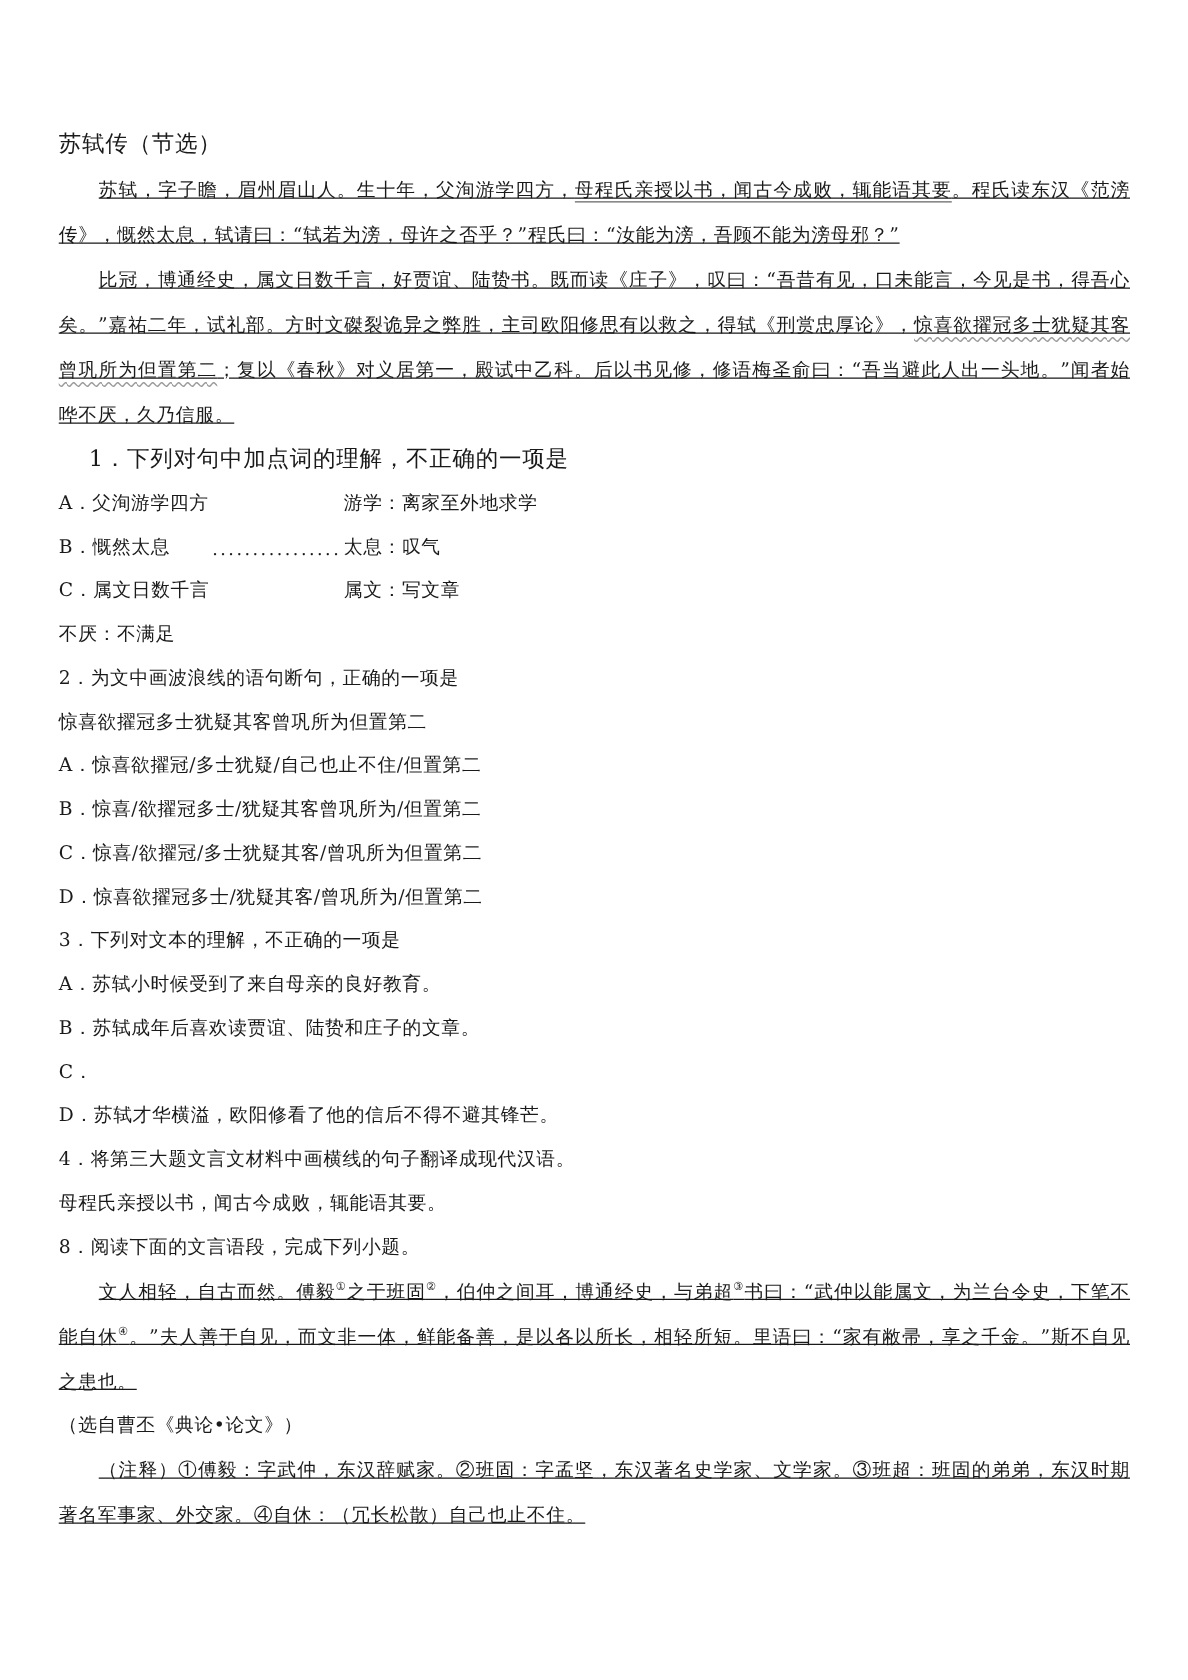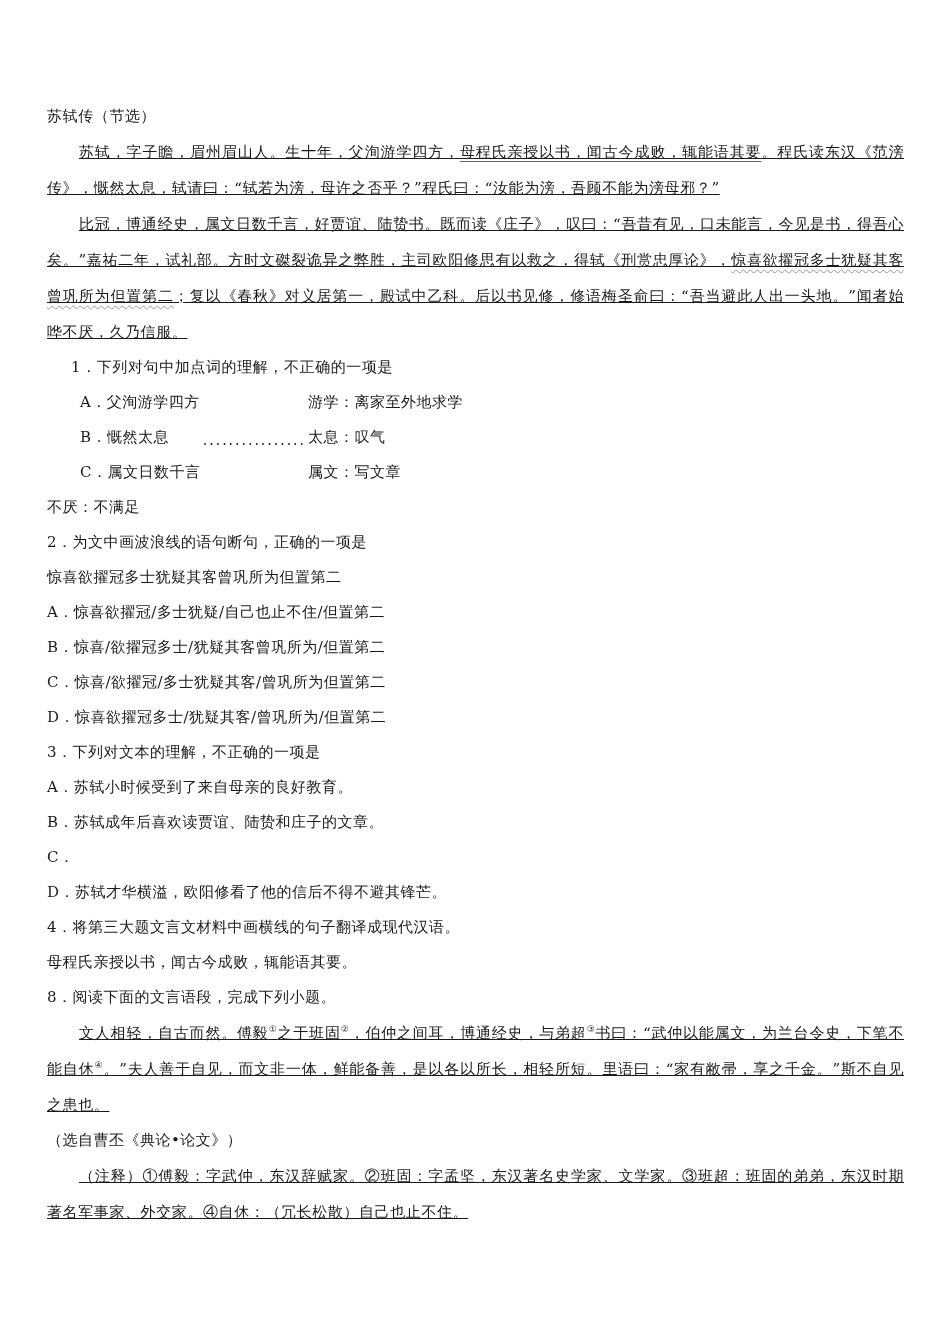--- a/index.html
+++ b/index.html
@@ -3,29 +3,29 @@
 <meta charset="utf-8">
 <style>
   html, body { margin: 0; padding: 0; background: #ffffff; }
   body {
     width: 950px; height: 1344px; position: relative; overflow: hidden;
     font-family: "DejaVu Serif", "Liberation Serif", serif;
     color: #1a1a1a;
   }
   .page { position: absolute; left: 47px; top: 98px; width: 857px; }
   .line {
-    font-size: 15px; line-height: 36px; height: 36px; white-space: nowrap;
+    font-size: 18px; line-height: 36px; height: 36px; white-space: nowrap;
     letter-spacing: 0.6px;
   }
   .para { font-size: 15px; line-height: 36px; text-align: justify; text-justify: inter-character; letter-spacing: 0.6px; }
   .indent { text-indent: 32px; text-decoration: underline; }
   .ul-straight { text-decoration: underline; text-decoration-color: #666; text-underline-offset: 4px; }
   .ul-wavy { text-decoration: underline wavy; text-decoration-color: #9a9a9a; text-decoration-thickness: 1px; text-underline-offset: 4px; }
   .opt { display: flex; font-size: 15px; line-height: 35px; height: 35px; letter-spacing: 0.5px; white-space: nowrap; }
-  .opt .left { width: 228px; position: relative; margin-left: 33px; }
+  .opt .left { width: 228px; position: relative; }
   .opt .dots { position: absolute; bottom: 8px; right: 2px; letter-spacing: 2px; font-size: 14px; line-height: 1; }
   sup { font-size: 9px; line-height: 0; vertical-align: 6px; }
   .sans { font-family: "DejaVu Sans", "Liberation Sans", sans-serif; margin-left: 24px; }
 </style>
 </head>
 <body>
 
 <div class="page">
 
   <div class="line">苏轼传（节选）</div>

